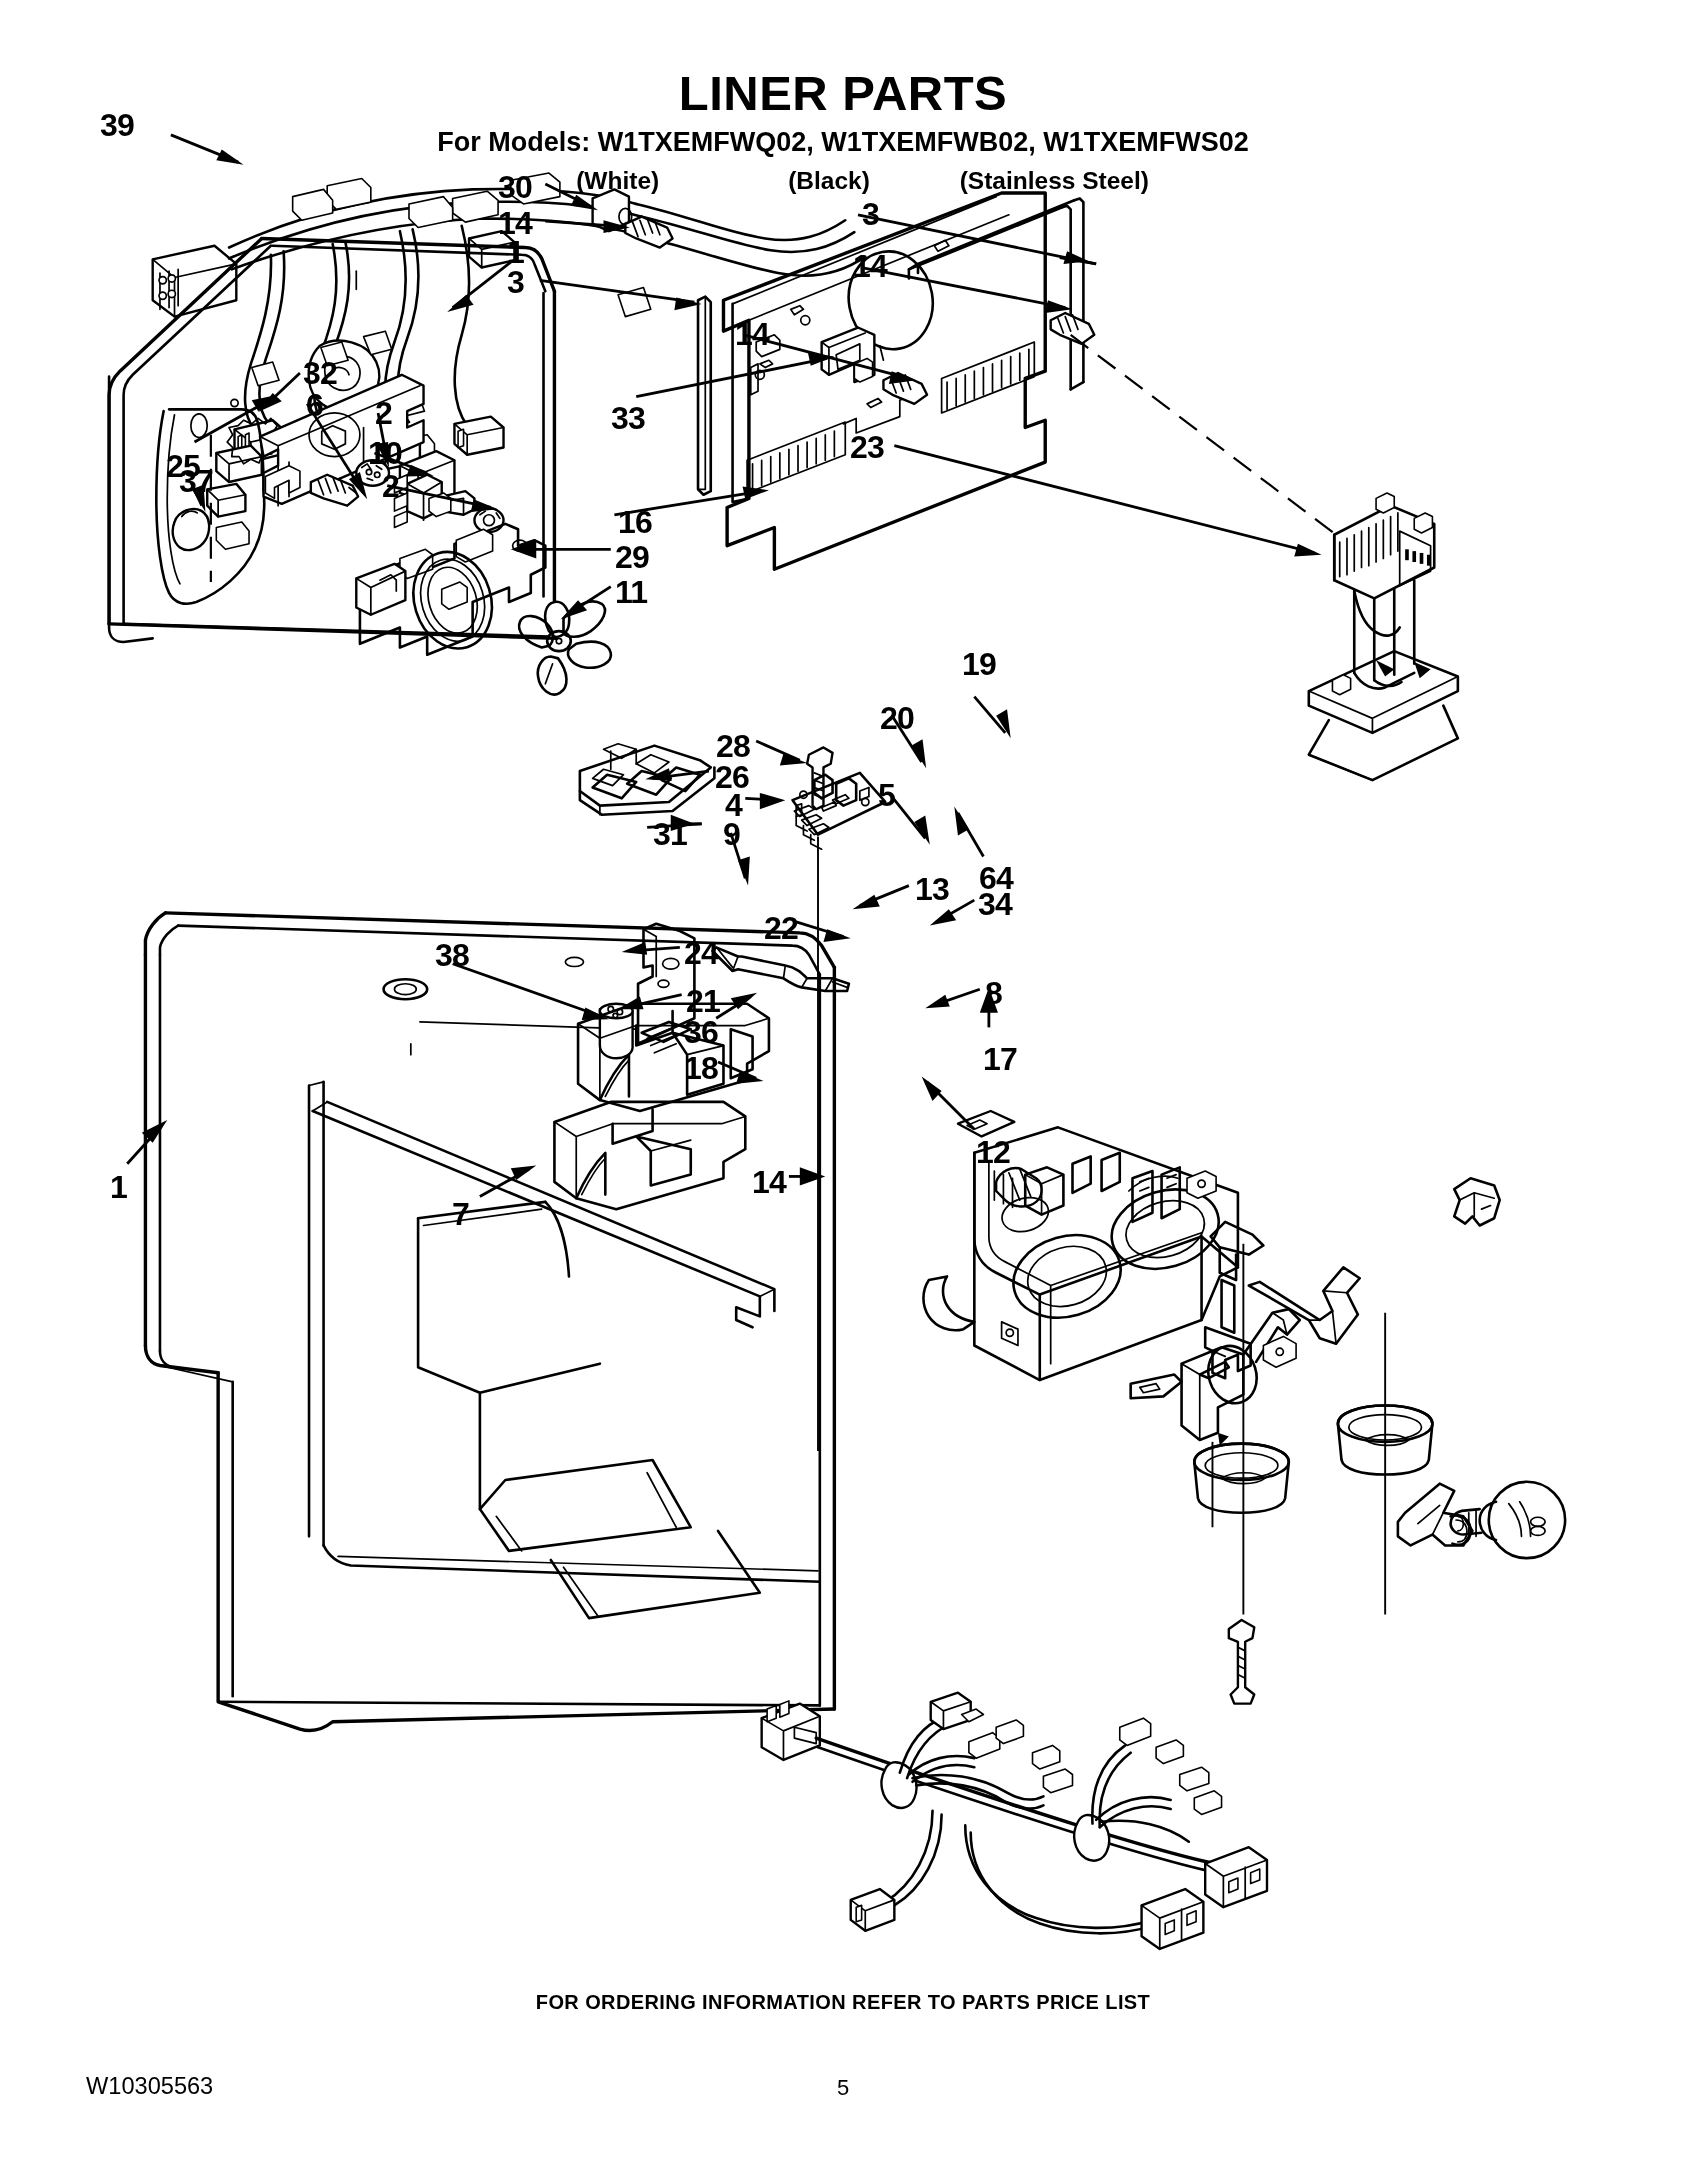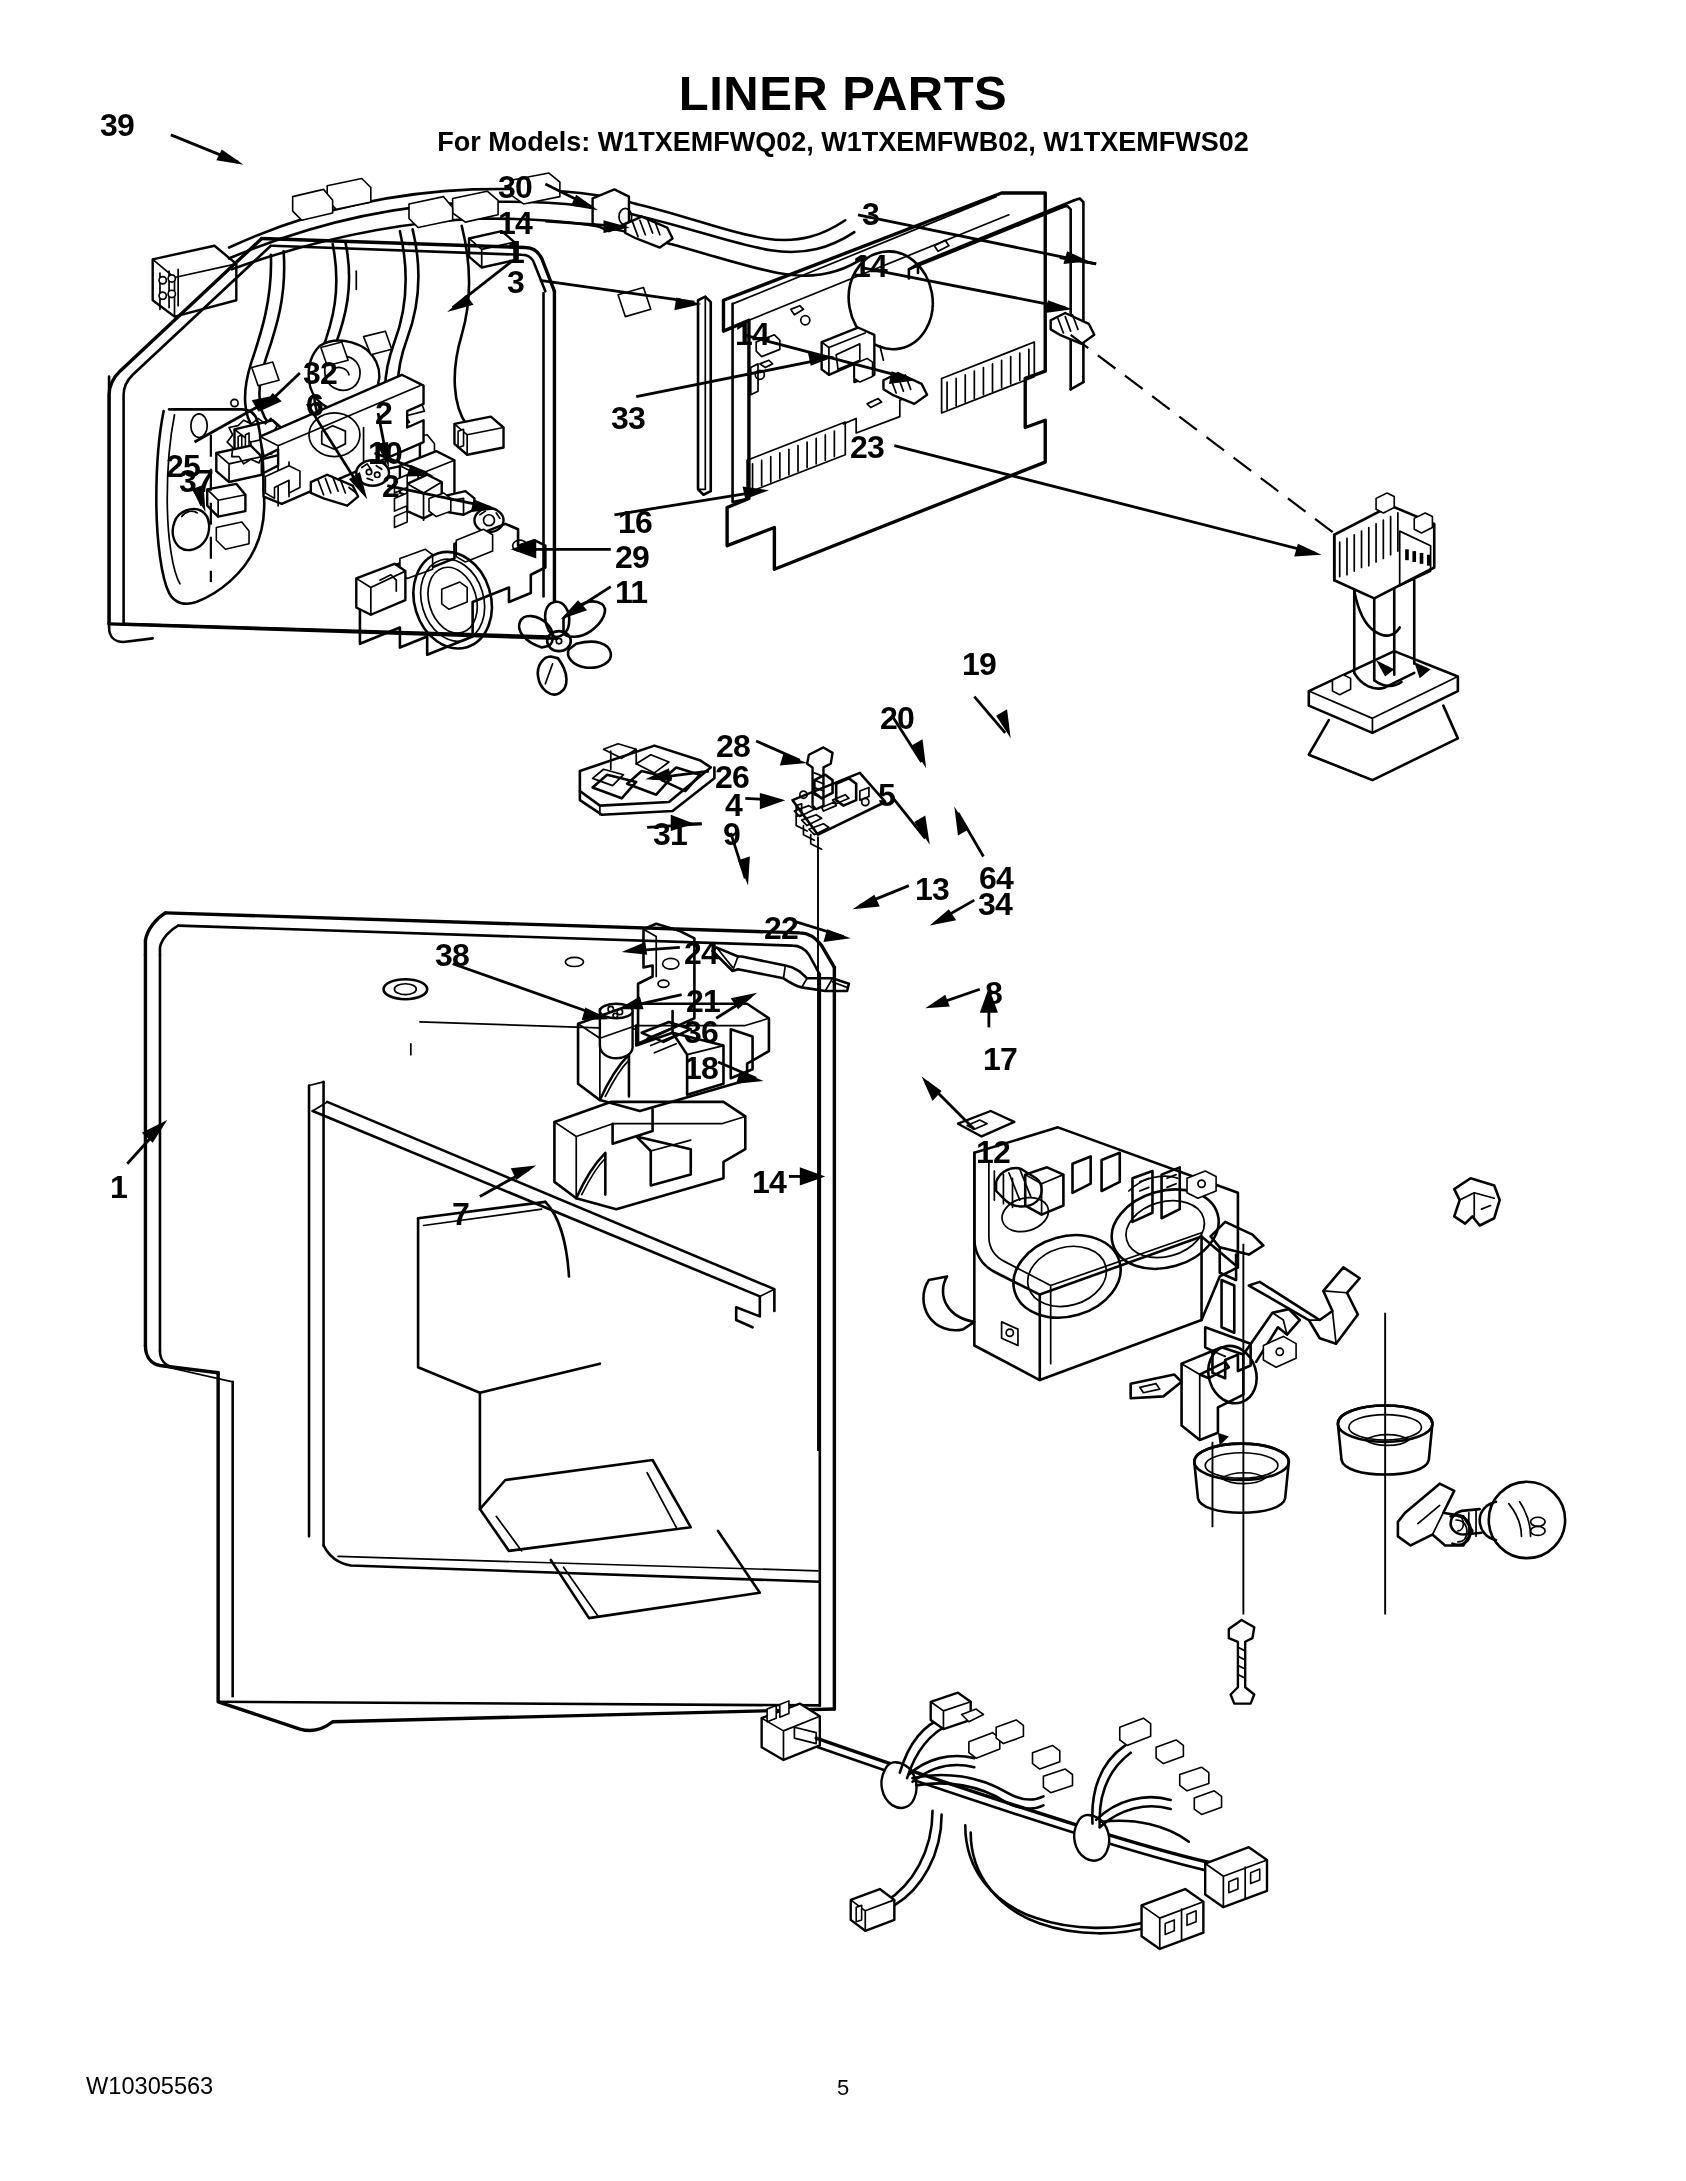--- a/index.html
+++ b/index.html
@@ -40,20 +40,25 @@
   .lead{fill:none;stroke:#000;stroke-width:2.8;}
   .thin{fill:none;stroke:#000;stroke-width:1.9;}
 </style>
 </head>
 <body>
 
 <div id="sheet">
 
   <div class="hdr" id="title">LINER PARTS</div>
   <div class="hdr" id="models">For Models: W1TXEMFWQ02, W1TXEMFWB02, W1TXEMFWS02</div>
+  <div class="hdr" id="finishrow">
+    <span class="fin1">(White)</span>
+    <span class="fin2">(Black)</span>
+    <span class="fin3">(Stainless Steel)</span>
+  </div>
 
   <svg id="art" viewBox="0 0 1855 2400">
 
     <g>
 
       <path class="wht" d="M168 285 L236 270 L260 290 L260 330 L192 348 L168 330 Z"></path>
       <path class="ln-t" d="M168 285 L192 305 L192 348 M192 305 L260 290"></path>
       <g class="ln-t">
         <path d="M176 300 L176 340 M186 298 L186 338 M196 296 L196 336"></path>
         <circle cx="179" cy="308" r="4" fill="#fff"></circle>
@@ -785,17 +790,18 @@
   <div class="cal" id="c8" style="left:985px;top:977px">8</div>
   <div class="cal" id="c21" style="left:686px;top:985px">21</div>
   <div class="cal" id="c36" style="left:684px;top:1016px">36</div>
   <div class="cal" id="c17" style="left:983px;top:1043px">17</div>
   <div class="cal" id="c18" style="left:684px;top:1052px">18</div>
   <div class="cal" id="c12" style="left:976px;top:1136px">12</div>
   <div class="cal" id="c1b" style="left:110px;top:1171px">1</div>
   <div class="cal" id="c14d" style="left:752px;top:1166px">14</div>
   <div class="cal" id="c7" style="left:452px;top:1198px">7</div>
 
+  <div id="orderinfo">FOR ORDERING INFORMATION REFER TO PARTS PRICE LIST</div>
   <div id="docnum">W10305563</div>
   <div id="pagenum">5</div>
 
 </div>
 
 
 </body></html>

